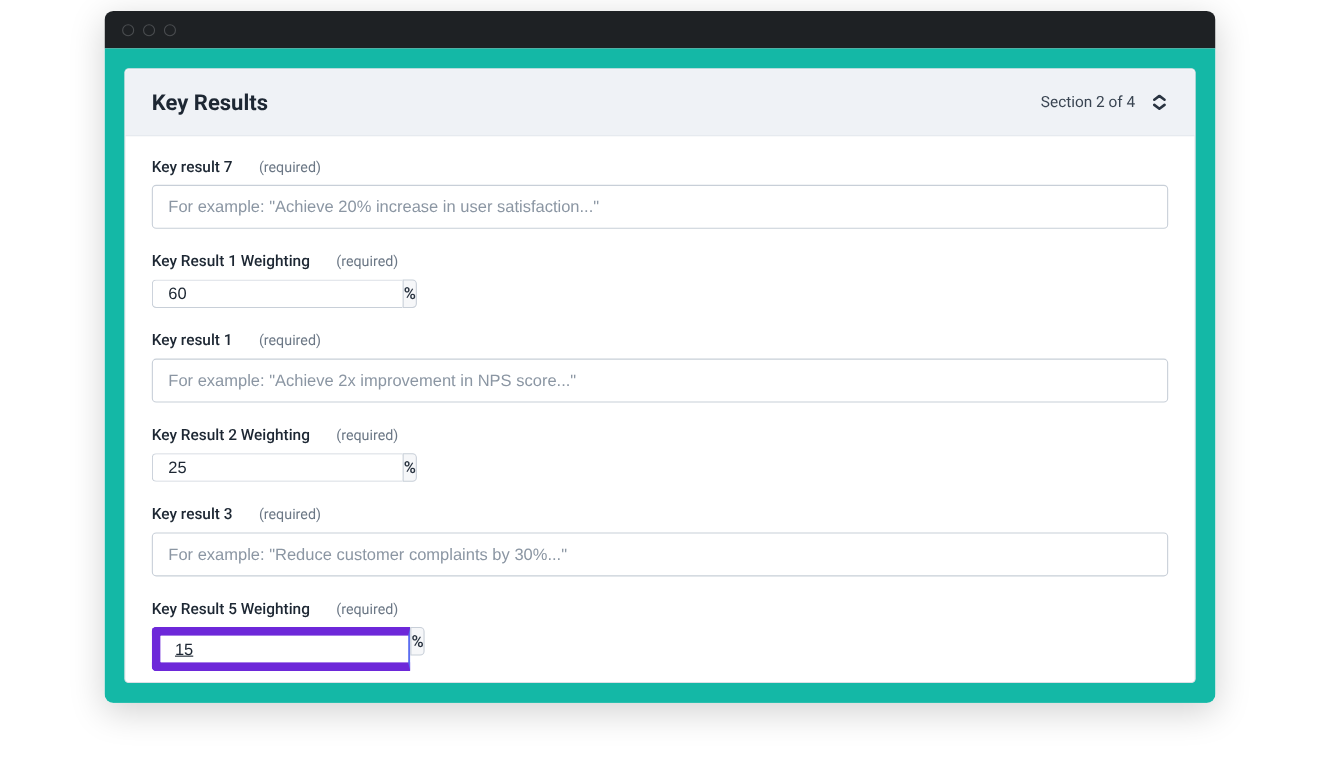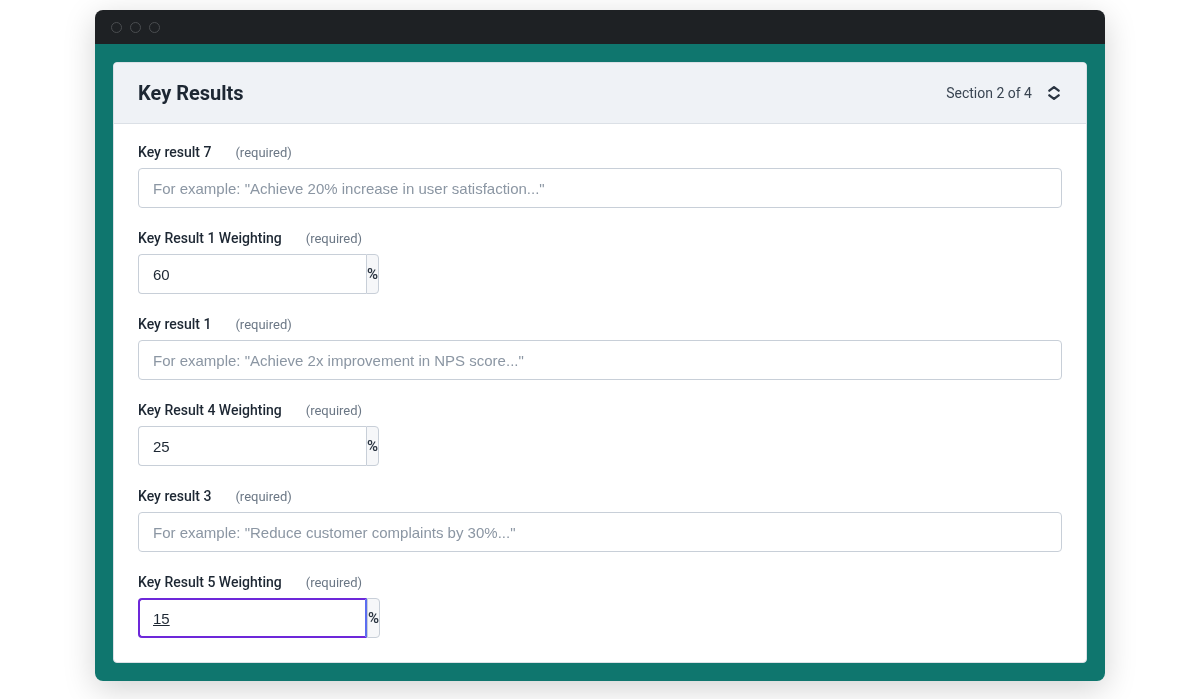--- a/index.html
+++ b/index.html
@@ -32,21 +32,21 @@
       gap: 8px;
     }
     .traffic-light {
       width: 11px;
       height: 11px;
       border-radius: 50%;
       border: 1px solid #4a4d50;
       background: transparent;
     }
     .content-area {
-      background: #0f766e;
+      background: #14b8a6;
       padding: 18px;
     }
     .panel {
       background: #ffffff;
       border: 1px solid #dbe0e6;
       border-radius: 4px;
     }
     .panel-header {
       display: flex;
       align-items: center;
@@ -121,35 +121,35 @@
       background: #ffffff;
       outline: none;
     }
     .text-input::placeholder {
       color: #8b96a3;
     }
     .weight-group {
       display: flex;
       align-items: stretch;
       width: 212px;
-      height: 40px;
+      height: 26px;
     }
     .weight-input {
       flex: 1;
       padding: 0 14px;
       border: 1px solid #c8cfd8;
       border-radius: 4px 0 0 4px;
       font-size: 15px;
       color: #1d2733;
       background: #ffffff;
       outline: none;
       border-right: none;
     }
     .weight-input.focused {
-      border: 2px solid #6d28d9;
+      border: 8px solid #6d28d9;
       padding: 12px 13px;
       border-right: 2px solid #5b6df0;
       text-decoration: underline;
     }
     .weight-suffix {
       width: 38px;
       display: flex;
       align-items: center;
       justify-content: center;
       background: #f6f7f9;
@@ -207,21 +207,21 @@
         <div class="field-group">
           <div class="field-label">
             <span class="label-text">Key result 1</span>
             <span class="required-text">(required)</span>
           </div>
           <input type="text" class="text-input" placeholder="For example: &quot;Achieve 2x improvement in NPS score...&quot;" style="">
         </div>
 
         <div class="field-group">
           <div class="field-label">
-            <span class="label-text">Key Result 4 Weighting</span>
+            <span class="label-text">Key Result 2 Weighting</span>
             <span class="required-text">(required)</span>
           </div>
           <div class="weight-group">
             <input type="text" class="weight-input" value="25" style="">
             <span class="weight-suffix">%</span>
           </div>
         </div>
 
         <div class="field-group">
           <div class="field-label">

